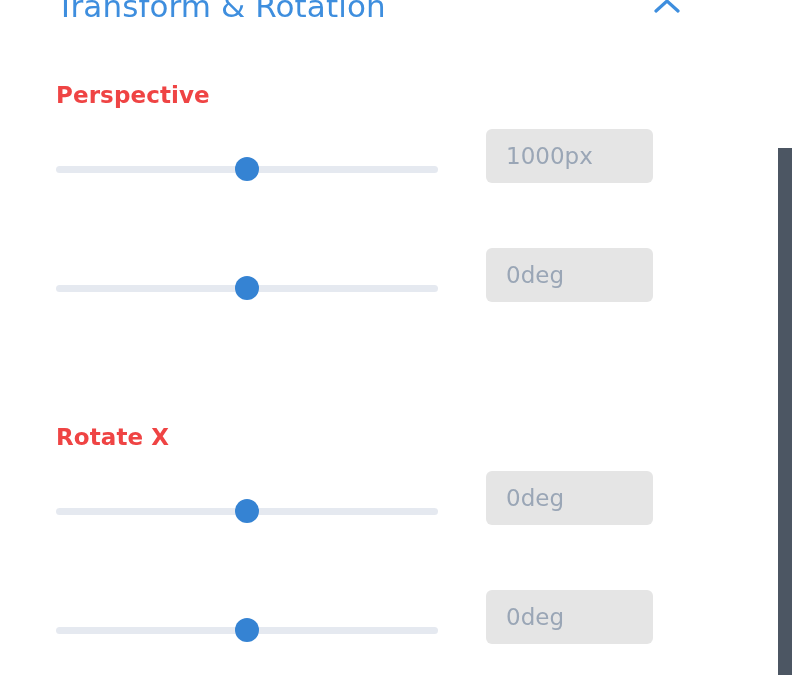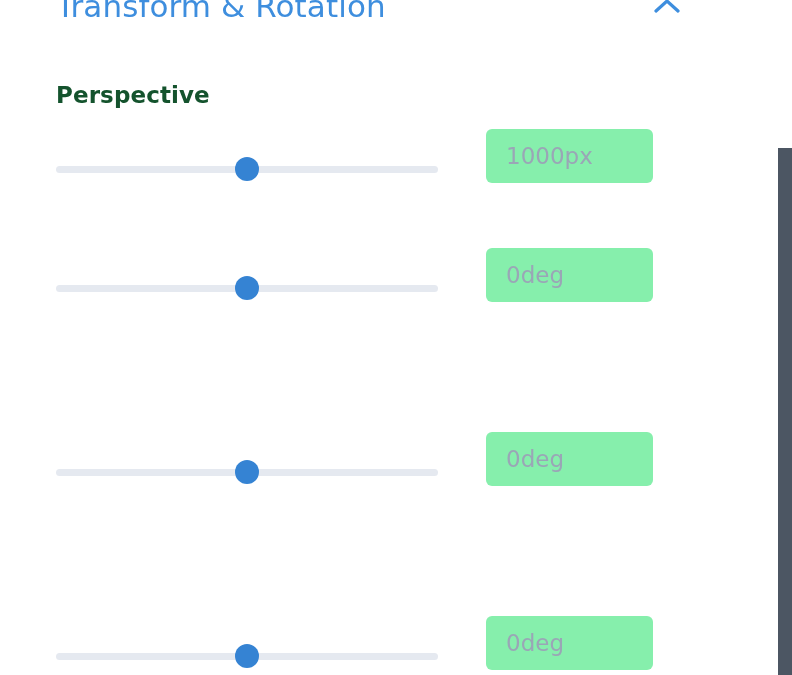--- a/index.html
+++ b/index.html
@@ -83,21 +83,21 @@
 
   .control-row {
     height: 158px;
     position: relative;
     padding: 0 56px;
   }
 
   .control-label {
     font-size: 23px;
     font-weight: 600;
-    color: #14532d;
+    color: #ef4444;
     line-height: 1;
     padding-top: 16px;
     letter-spacing: 0.1px;
   }
 
   .control-body {
     position: relative;
     margin-top: 26px;
     height: 78px;
   }
@@ -133,21 +133,21 @@
     cursor: grab;
   }
 
   
   .value-input {
     position: absolute;
     left: 430px;
     top: -4px;
     width: 167px;
     height: 54px;
-    background: #86efac;
+    background: #e5e5e5;
     border: none;
     border-radius: 6px;
     padding: 0 20px;
     font-family: "DejaVu Sans", sans-serif;
     font-size: 23px;
     color: #4c5663;
     outline: none;
   }
 
   .value-input::placeholder {
@@ -191,20 +191,21 @@
         <div class="control-body">
           <div class="slider">
             <div class="slider-track"></div>
             <div class="slider-thumb" style="left: 50%;"></div>
           </div>
           <input class="value-input" type="text" placeholder="0deg" style="">
         </div>
       </div>
 
       <div class="control-row">
+        <div class="control-label">Rotate X</div>
         <div class="control-body">
           <div class="slider">
             <div class="slider-track"></div>
             <div class="slider-thumb" style="left: 50%;"></div>
           </div>
           <input class="value-input" type="text" placeholder="0deg" style="">
         </div>
       </div>
 
       <div class="control-row">

